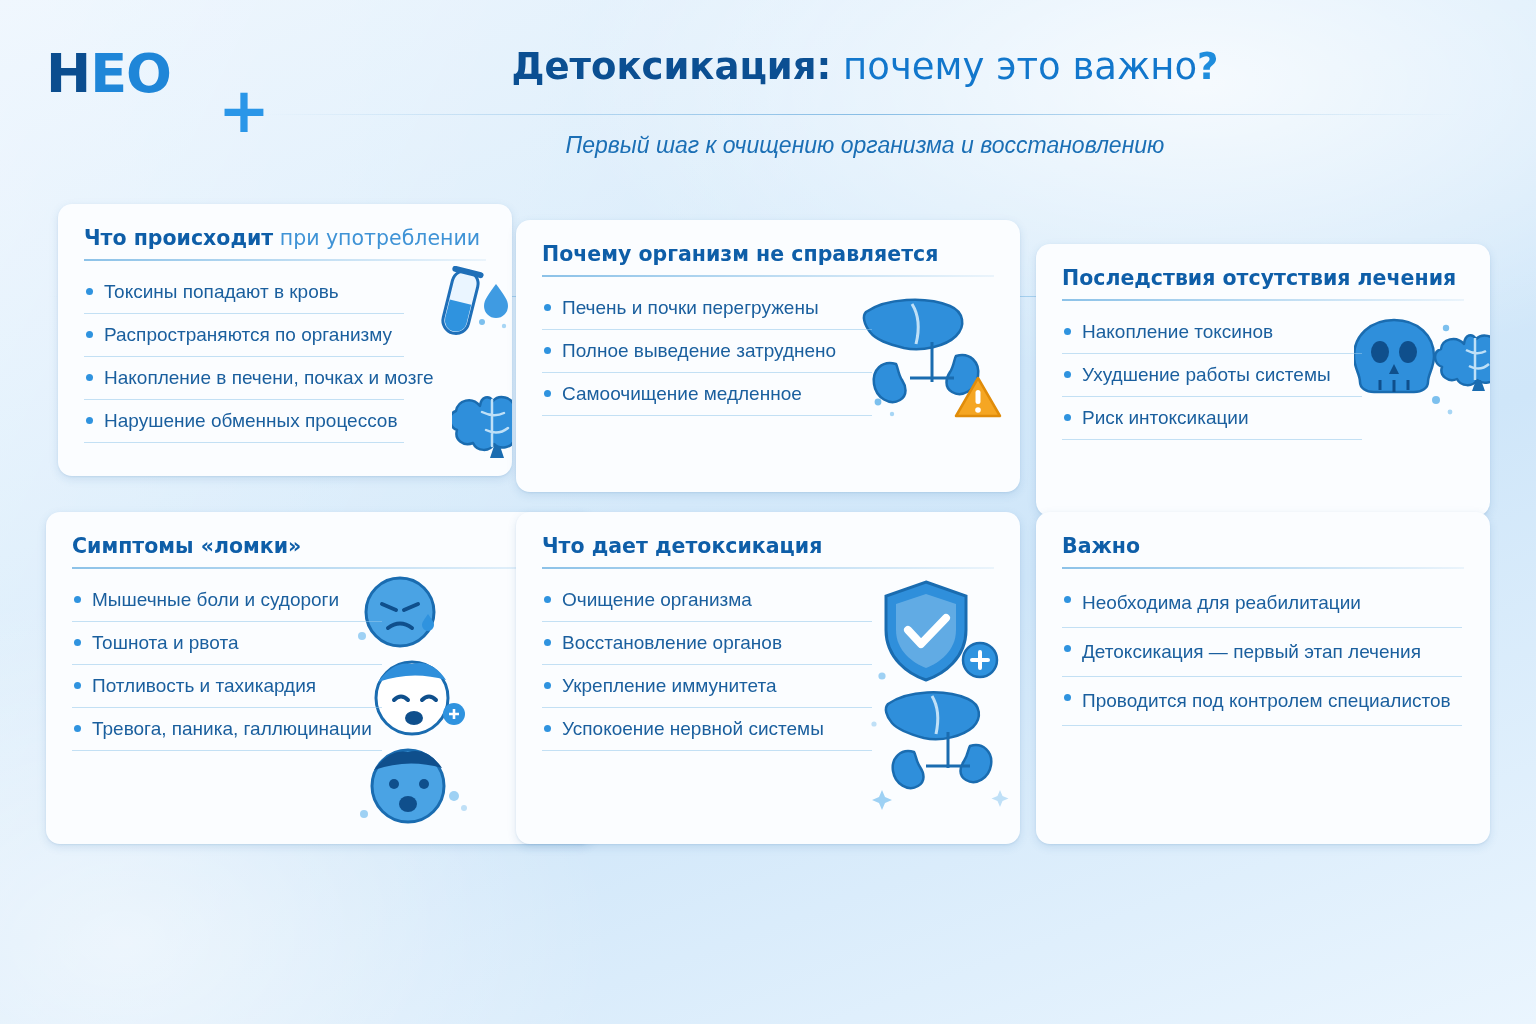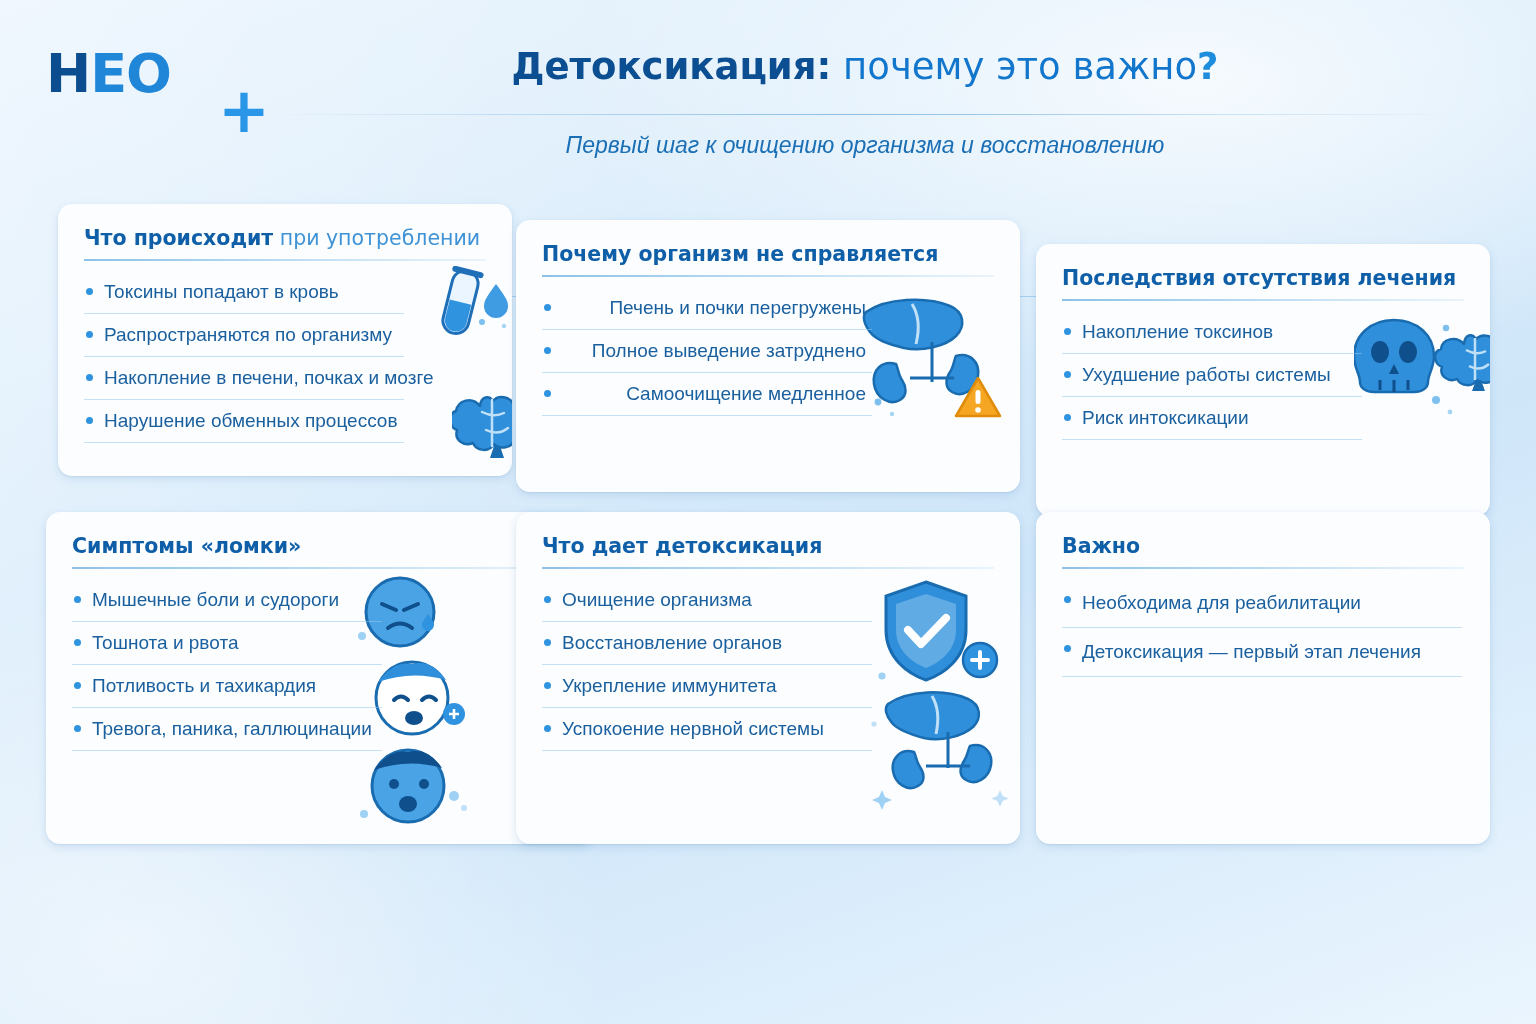--- a/index.html
+++ b/index.html
@@ -146,21 +146,21 @@
   #card2 { left: 470px; top: 16px;  width: 504px; height: 272px; }
   #card3 { left: 990px; top: 12px;  width: 454px; height: 272px; margin-top: 28px; }
   #card4 { left: 0;    top: 308px; width: 548px; height: 332px; }
   #card5 { left: 470px; top: 308px; width: 504px; height: 332px; }
   #card6 { left: 990px; top: 308px; width: 454px; height: 332px; }
 
   
   #card1 ul.items li, #card2 ul.items li, #card3 ul.items li,
   #card4 ul.items li, #card5 ul.items li { padding-right: 6px; }
   #card1 ul.items { width: 320px; }
-  #card2 ul.items { width: 330px; text-align: right; }
+  #card2 ul.items { width: 330px; }
   #card3 ul.items { width: 300px; }
   #card4 ul.items { width: 310px; }
   #card5 ul.items { width: 330px; }
   #card6 ul.items { width: 400px; }
   #card6 ul.items li { font-size: 19px; }
   #card6 ul.items li { padding-top: 12px; padding-bottom: 12px; }
 
   .divider {
     position: absolute;
     left: 46px; top: 296px; width: 1444px; height: 1px;
@@ -371,16 +371,17 @@
   </div>
 
   <div class="card" id="card6">
     <div class="card-head">
       <span>Важно</span>
     </div>
     <div class="head-rule"></div>
     <ul class="items">
       <li>Необходима для реабилитации</li>
       <li>Детоксикация — первый этап лечения</li>
+      <li>Проводится под контролем специалистов</li>
     </ul>
   </div>
 
 </div>
 
 </body></html>

